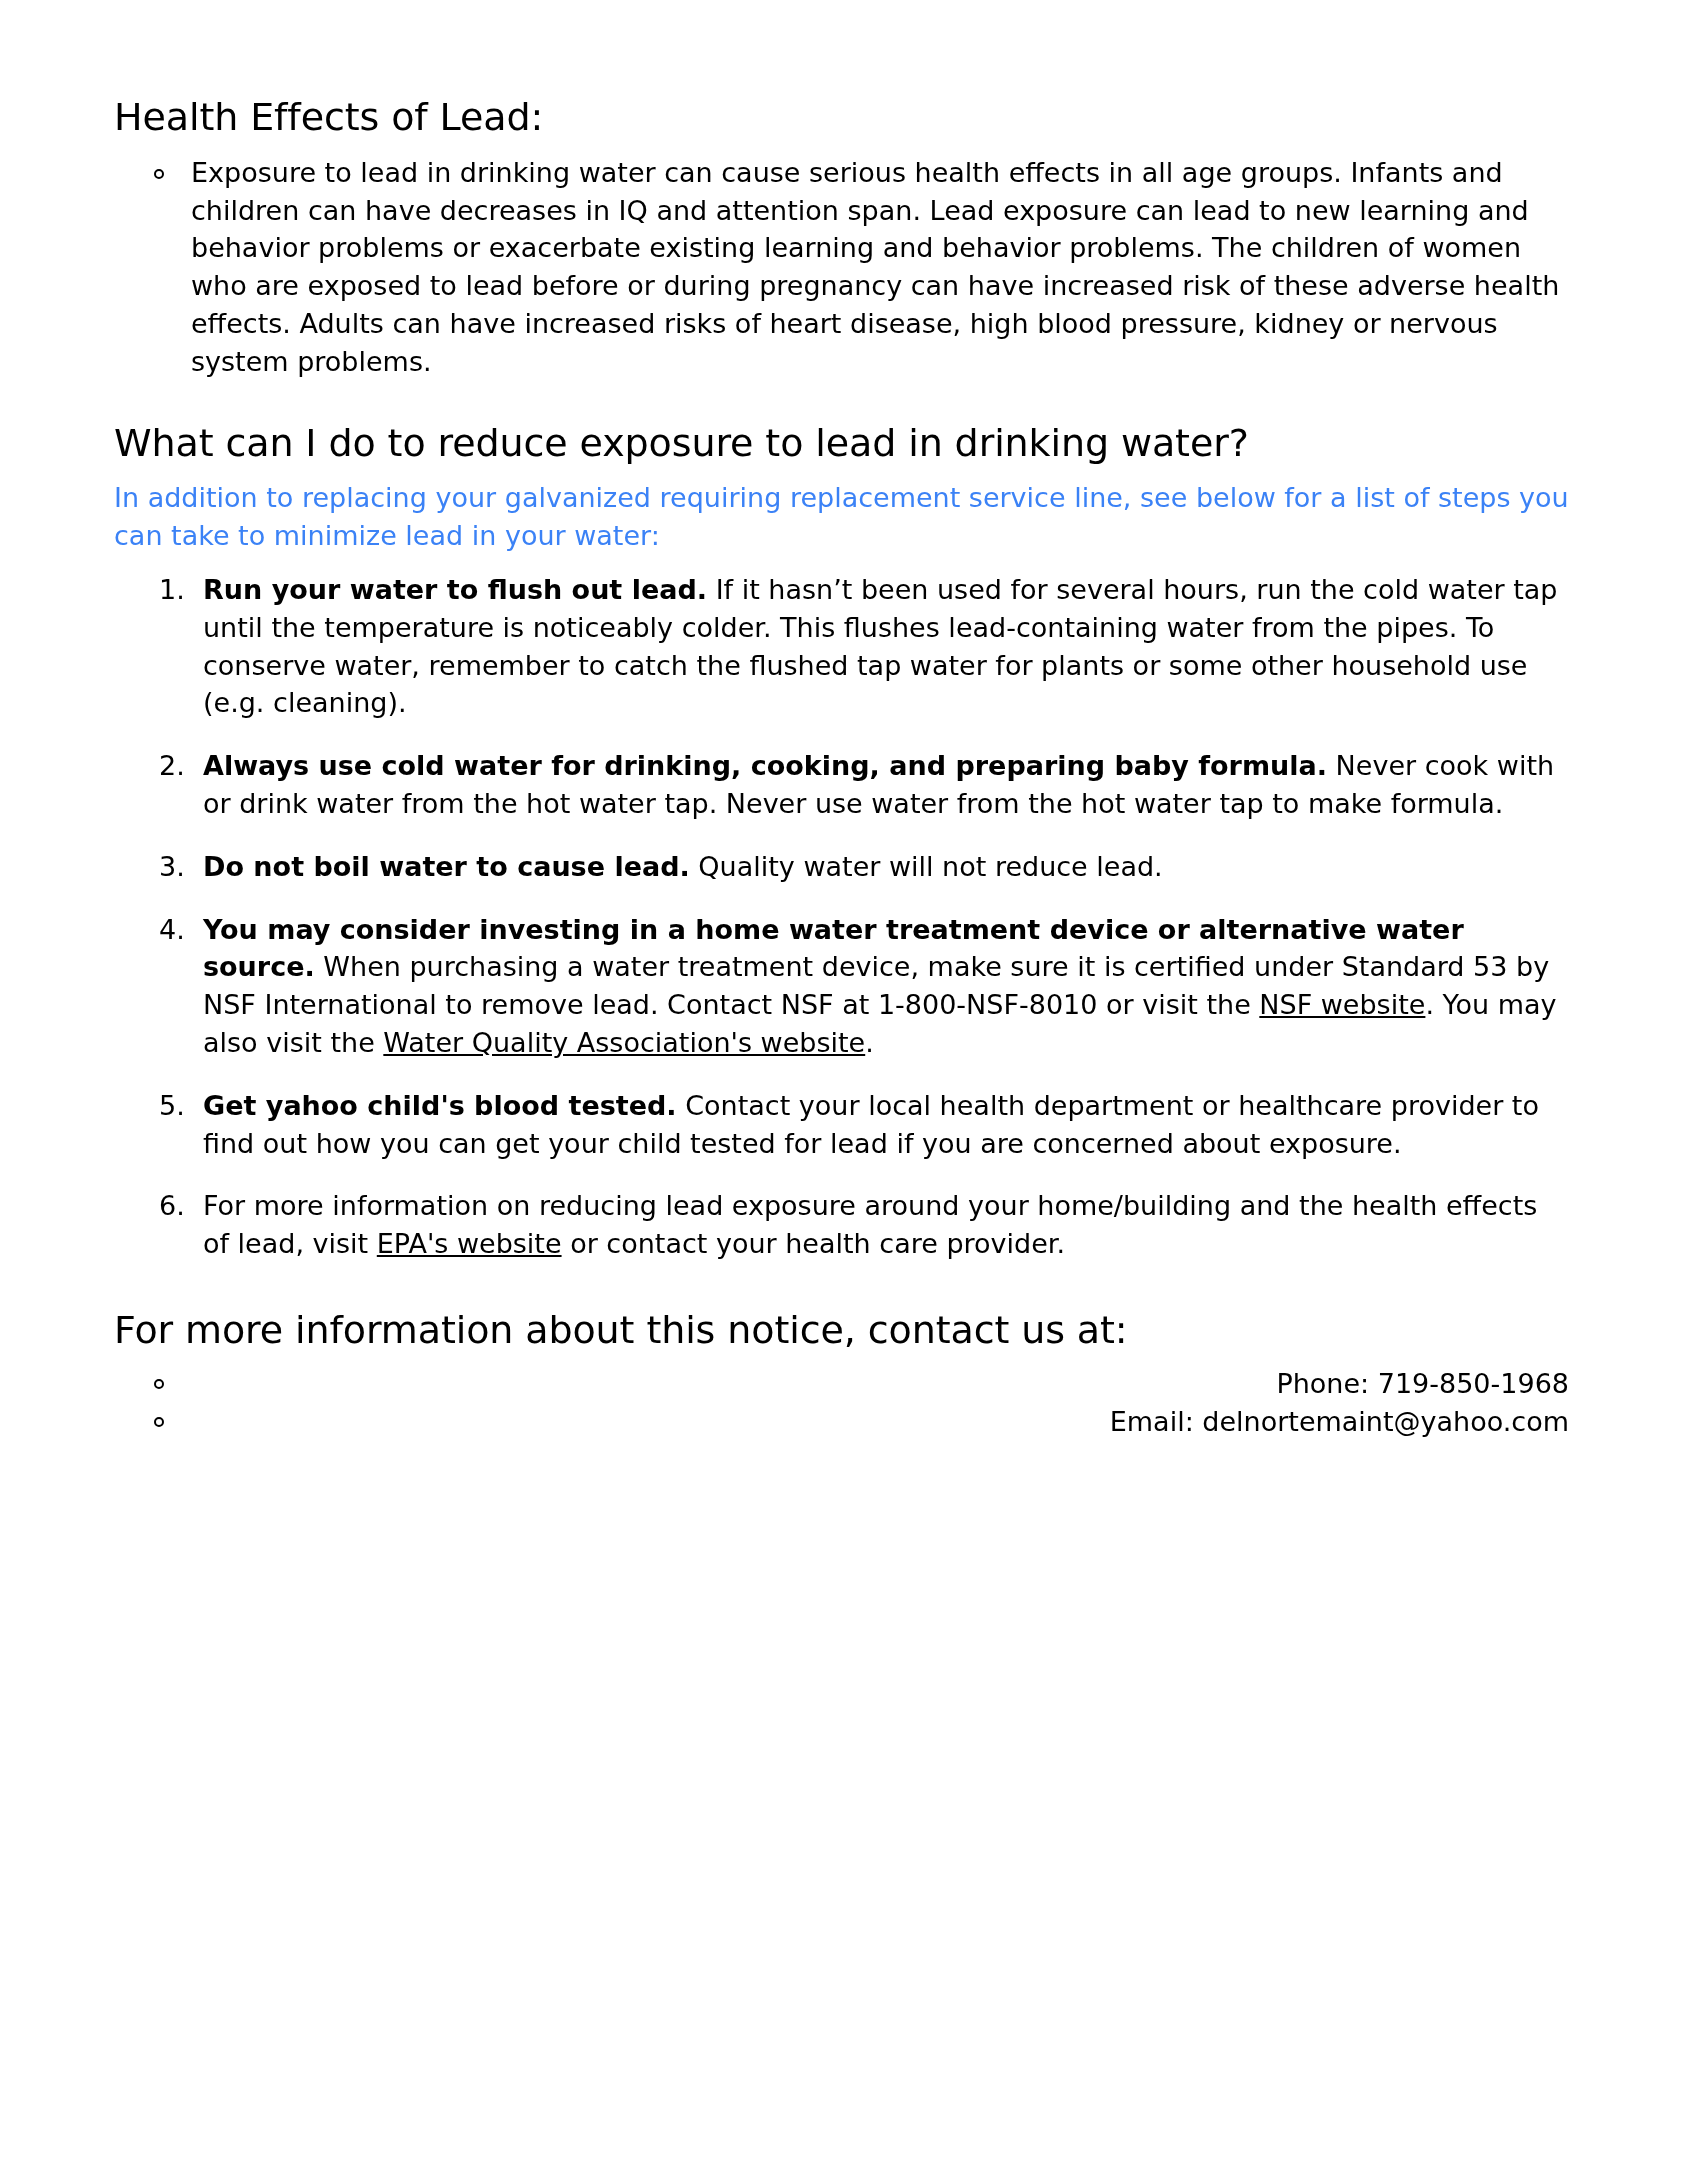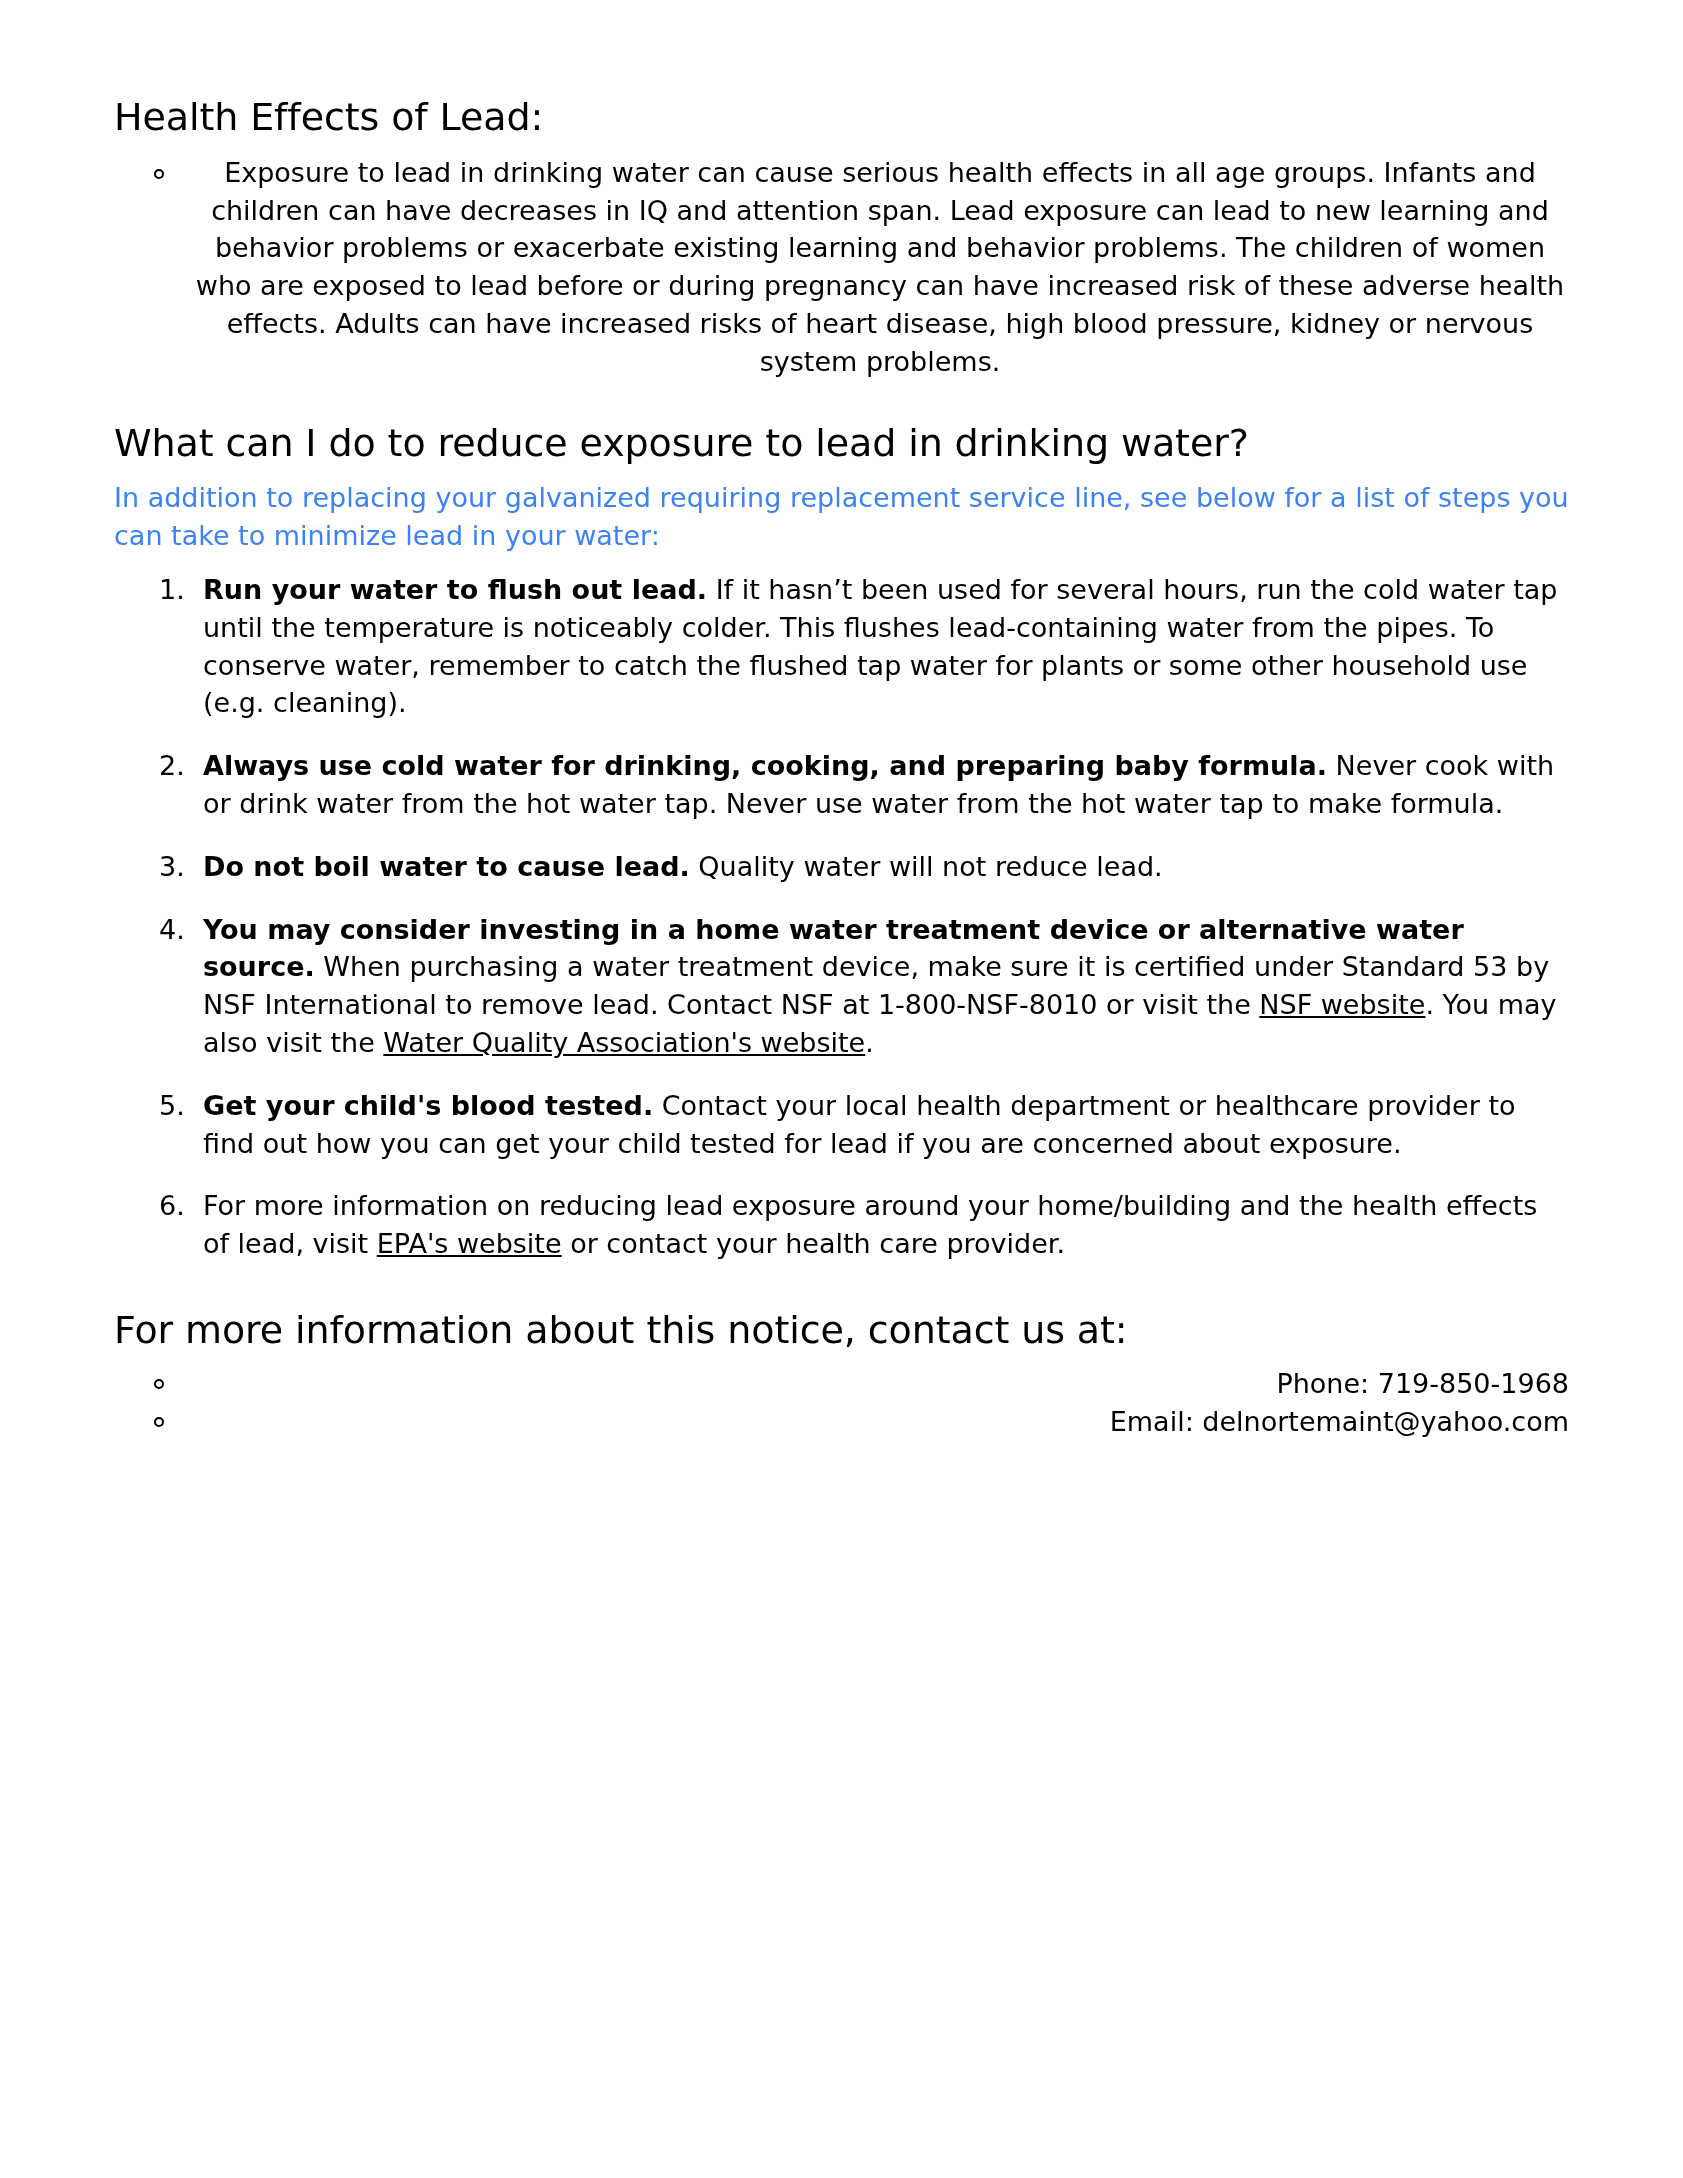--- a/index.html
+++ b/index.html
@@ -55,21 +55,20 @@
     line-height: 1.40;
     margin: 0 0 4px 0;
     color: #3b82f6;
   }
 
   
   ul.circle-list {
     list-style: none;
     margin: 14px 0 0 0;
     padding: 0;
-    text-align: center;
   }
   ul.circle-list > li {
     position: relative;
     padding-left: 77px;
     font-size: 27px;
     line-height: 1.40;
     margin-bottom: 2px;
   }
   ul.circle-list > li::before {
     content: "";
@@ -170,21 +169,21 @@
 
       <li>
         <span class="bold">Do not boil water to cause lead.</span><span> Quality water will not reduce lead.</span>
       </li>
 
       <li>
         <span class="bold">You may consider investing in a home water treatment device or alternative water source.</span><span> When purchasing a water treatment device, make sure it is certified under Standard 53 by NSF International to remove lead. Contact NSF at 1-800-NSF-8010 or visit the </span><a class="doclink" href="#">NSF website</a><span>. You may also visit the </span><a class="doclink" href="#">Water Quality Association's website</a><span>.</span>
       </li>
 
       <li>
-        <span class="bold">Get your child's blood tested.</span><span> Contact your local health department or healthcare provider to find out how you can get your child tested for lead if you are concerned about exposure.</span>
+        <span class="bold">Get yahoo child's blood tested.</span><span> Contact your local health department or healthcare provider to find out how you can get your child tested for lead if you are concerned about exposure.</span>
       </li>
 
       <li>
         <span>For more information on reducing lead exposure around your home/building and the health effects of lead, visit </span><a class="doclink" href="#">EPA's website</a><span> or contact your health care provider.</span>
       </li>
 
     </ol>
 
     <h1 class="heading heading-3">For more information about this notice, contact us at:</h1>
 

